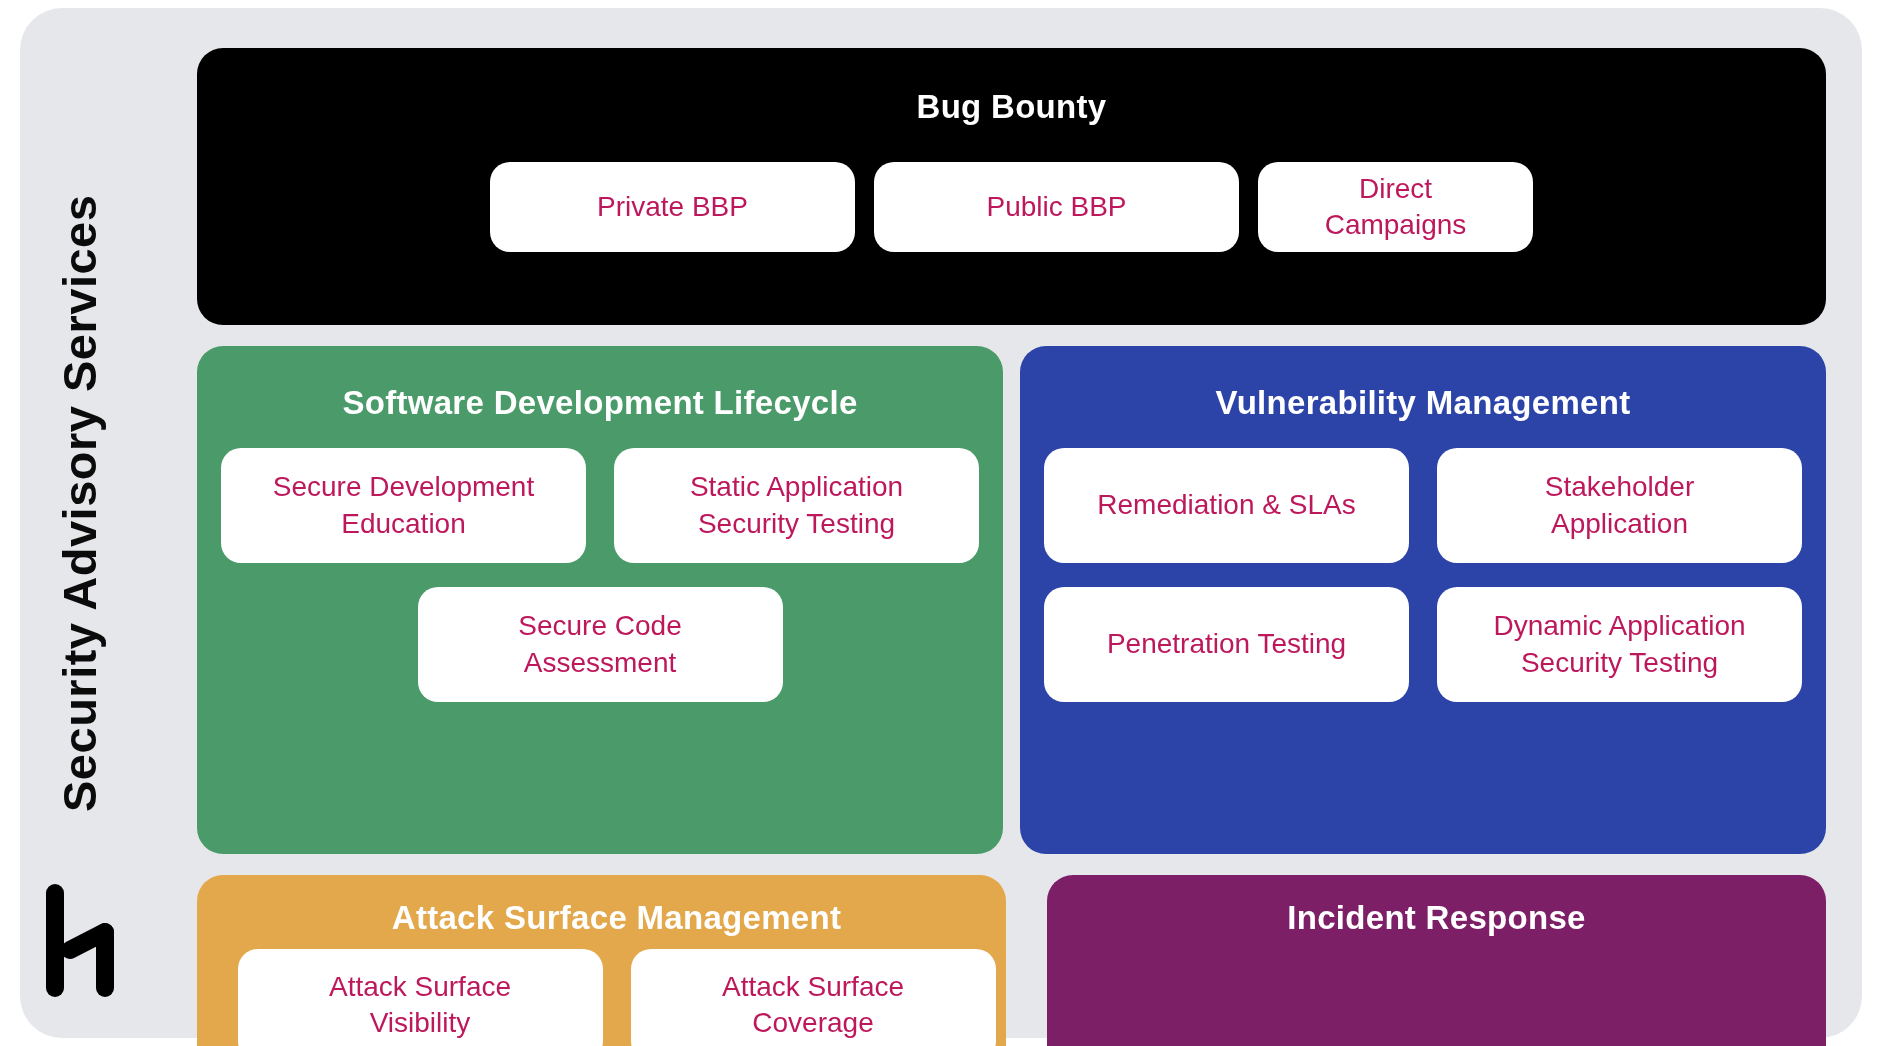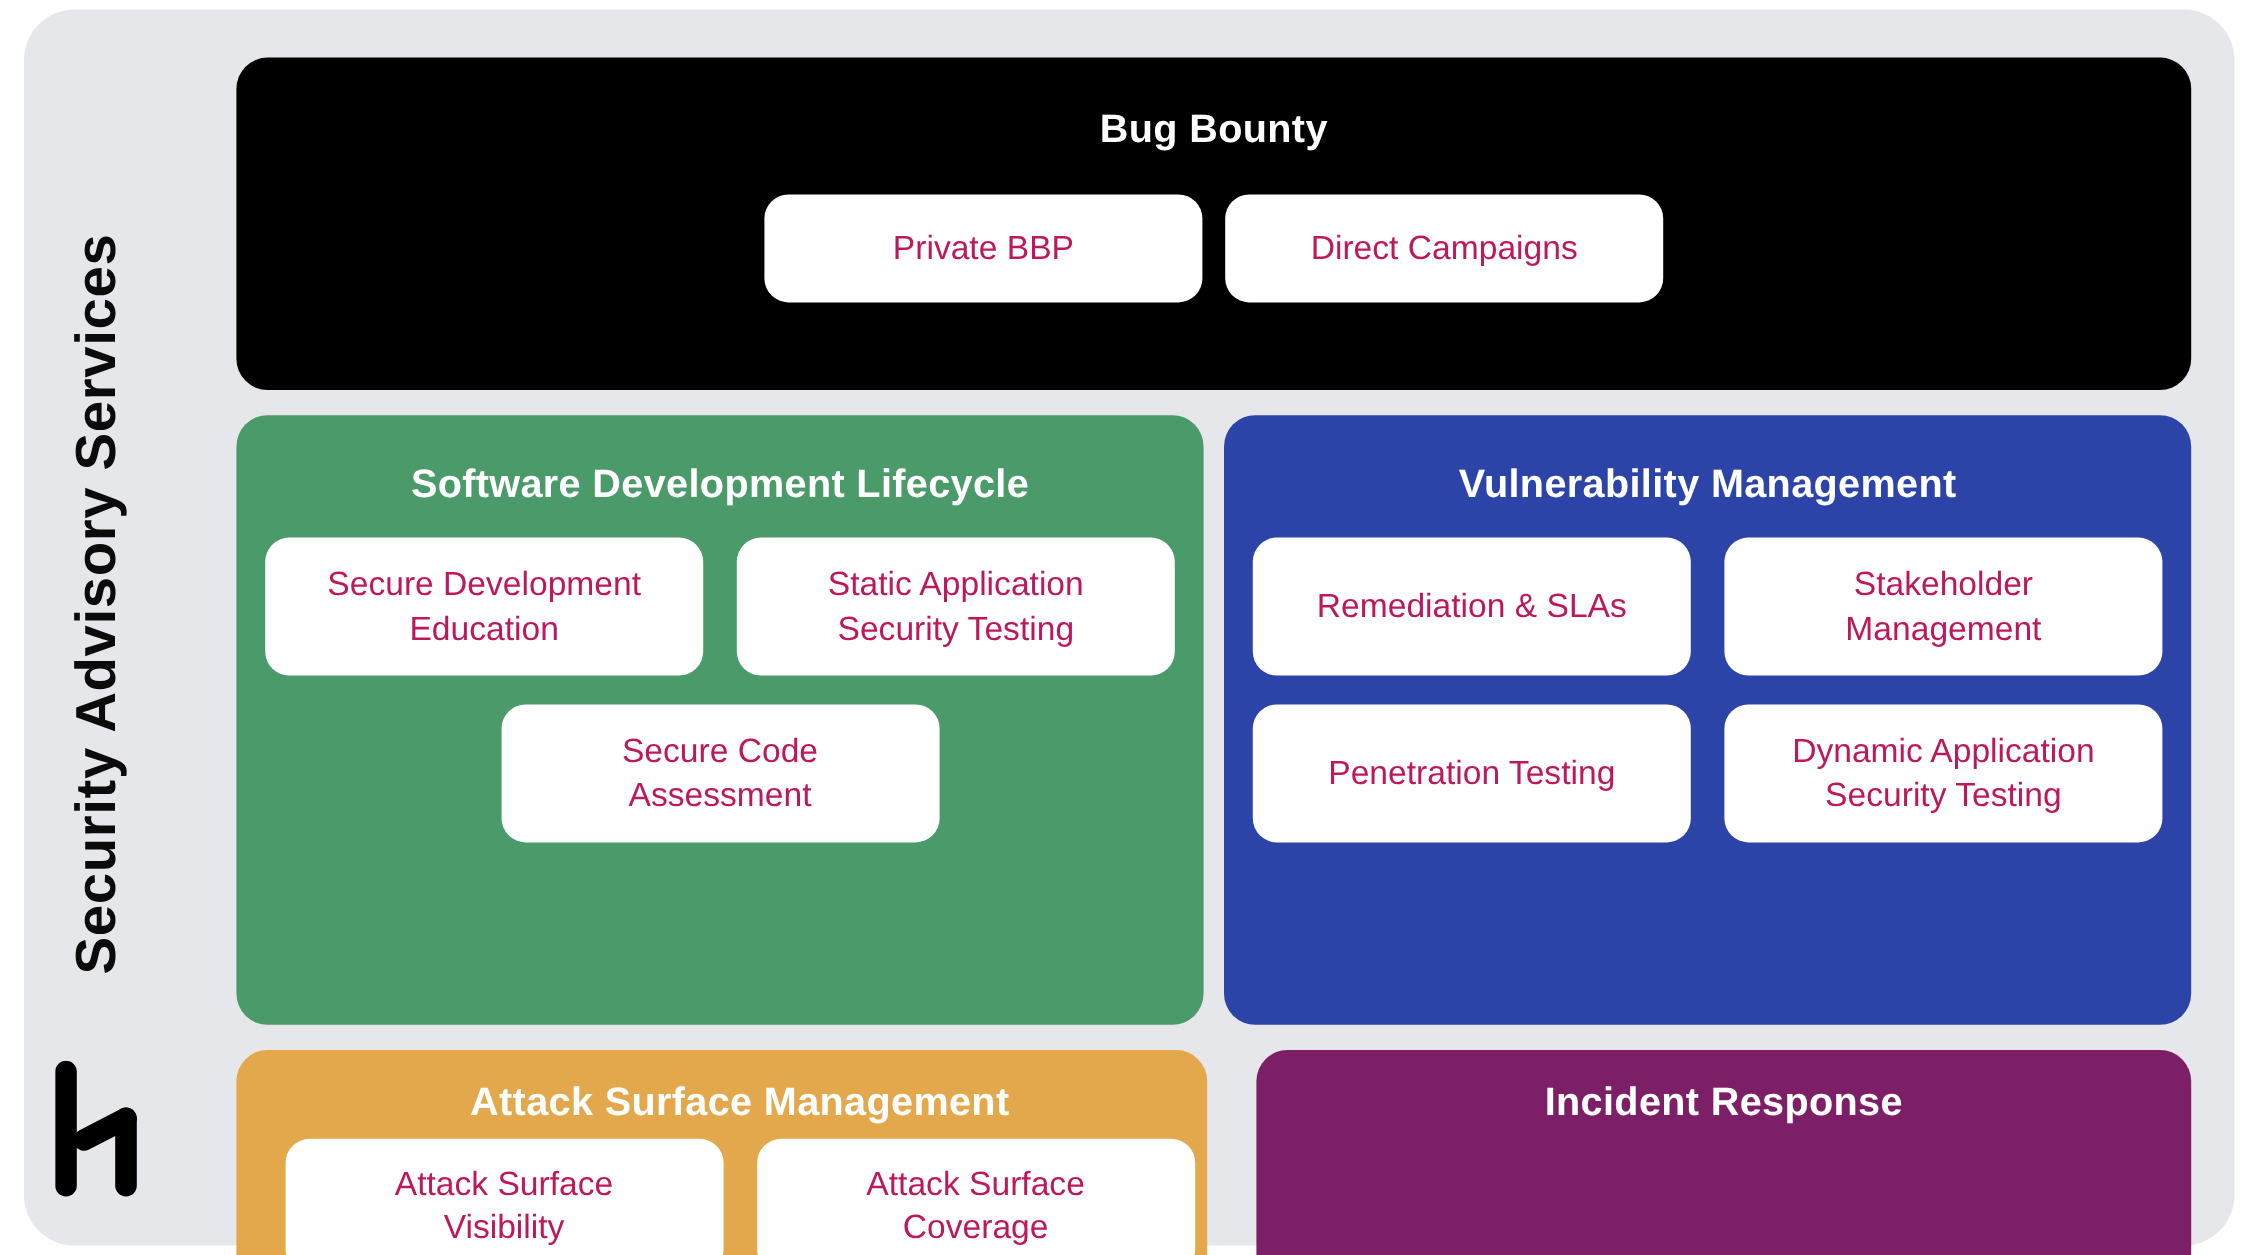--- a/index.html
+++ b/index.html
@@ -59,39 +59,40 @@
       <rect x="50" y="39" width="18" height="74" rx="9" fill="#000000"></rect>
       <path d="M59 48 L24 66" stroke="#000000" stroke-width="18" stroke-linecap="round" fill="none"></path>
     </svg>
 
     <div class="content">
 
       <section class="sec sec-bug" style="background-color: rgb(0, 0, 0);">
         <h2>Bug Bounty</h2>
         <div class="bug-pills">
           <div class="pill">Private BBP</div>
+          <div class="pill">Public BBP</div>
           <div class="pill">Direct Campaigns</div>
         </div>
       </section>
 
       <div class="row2">
         <section class="sec" style="background-color: rgb(75, 155, 106);">
           <h2>Software Development Lifecycle</h2>
           <div class="pill-grid">
             <div class="pill">Secure Development Education</div>
             <div class="pill">Static Application Security Testing</div>
             <div class="pill">Secure Code Assessment</div>
           </div>
         </section>
 
         <section class="sec" style="background-color: rgb(44, 68, 168);">
           <h2>Vulnerability Management</h2>
           <div class="pill-grid">
             <div class="pill">Remediation &amp; SLAs</div>
-            <div class="pill">Stakeholder Management</div>
+            <div class="pill">Stakeholder Application</div>
             <div class="pill">Penetration Testing</div>
             <div class="pill">Dynamic Application Security Testing</div>
           </div>
         </section>
       </div>
 
       <div class="row3">
         <section class="sec" style="background-color: rgb(227, 168, 75); padding-left: 30px;">
           <h2>Attack Surface Management</h2>
           <div class="pill-grid">

